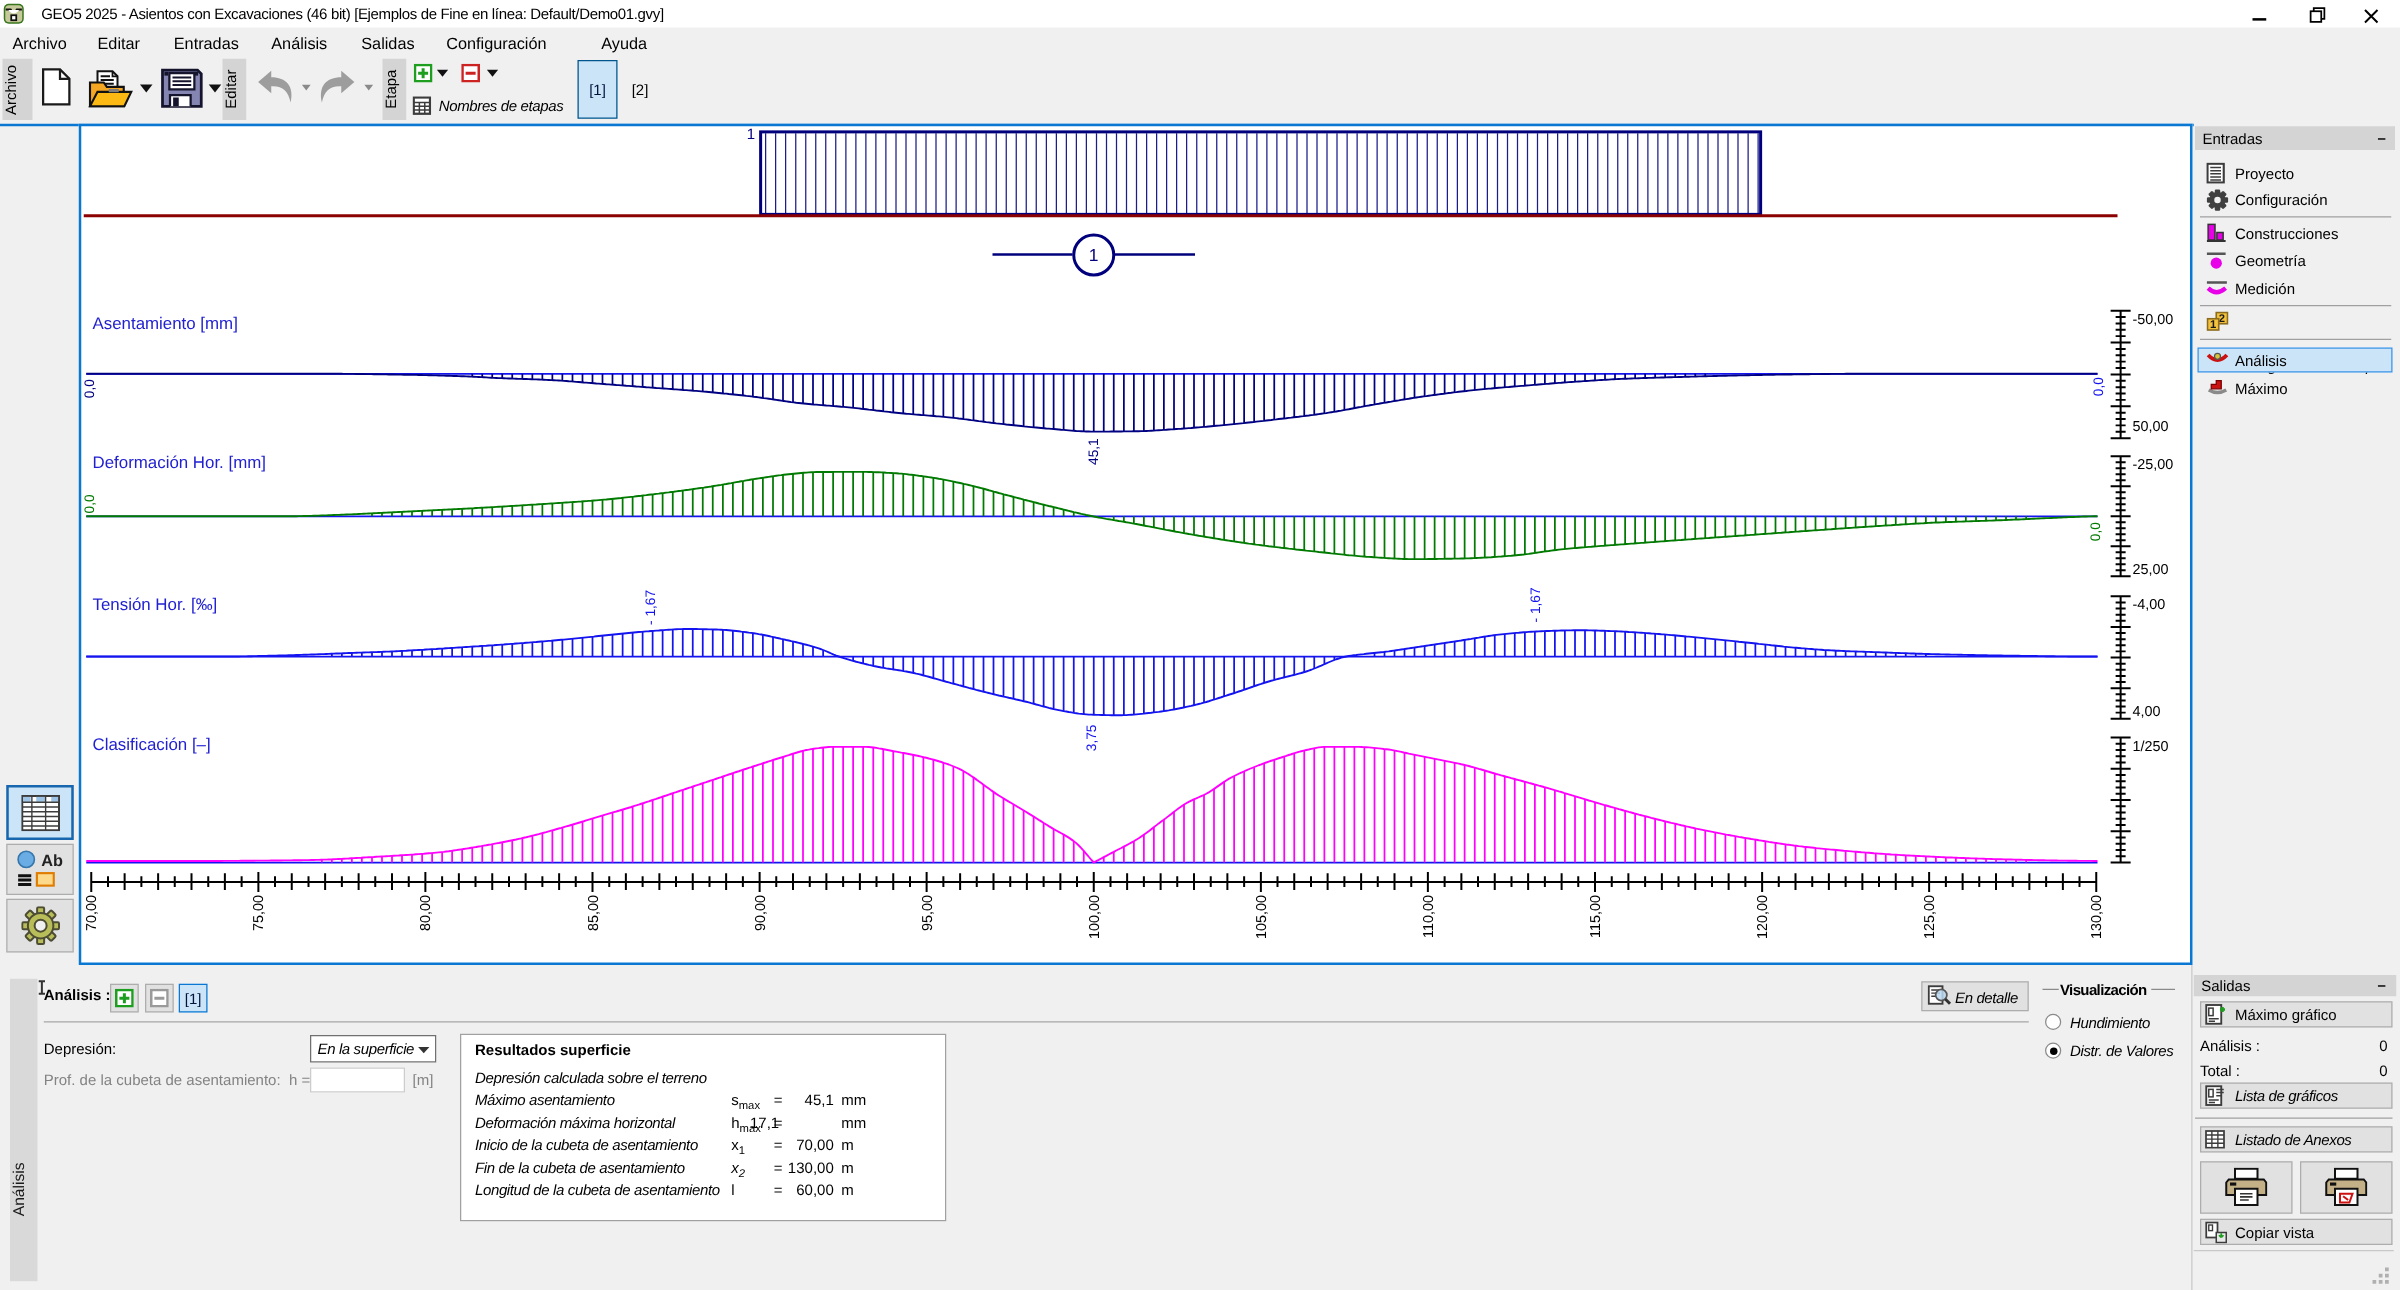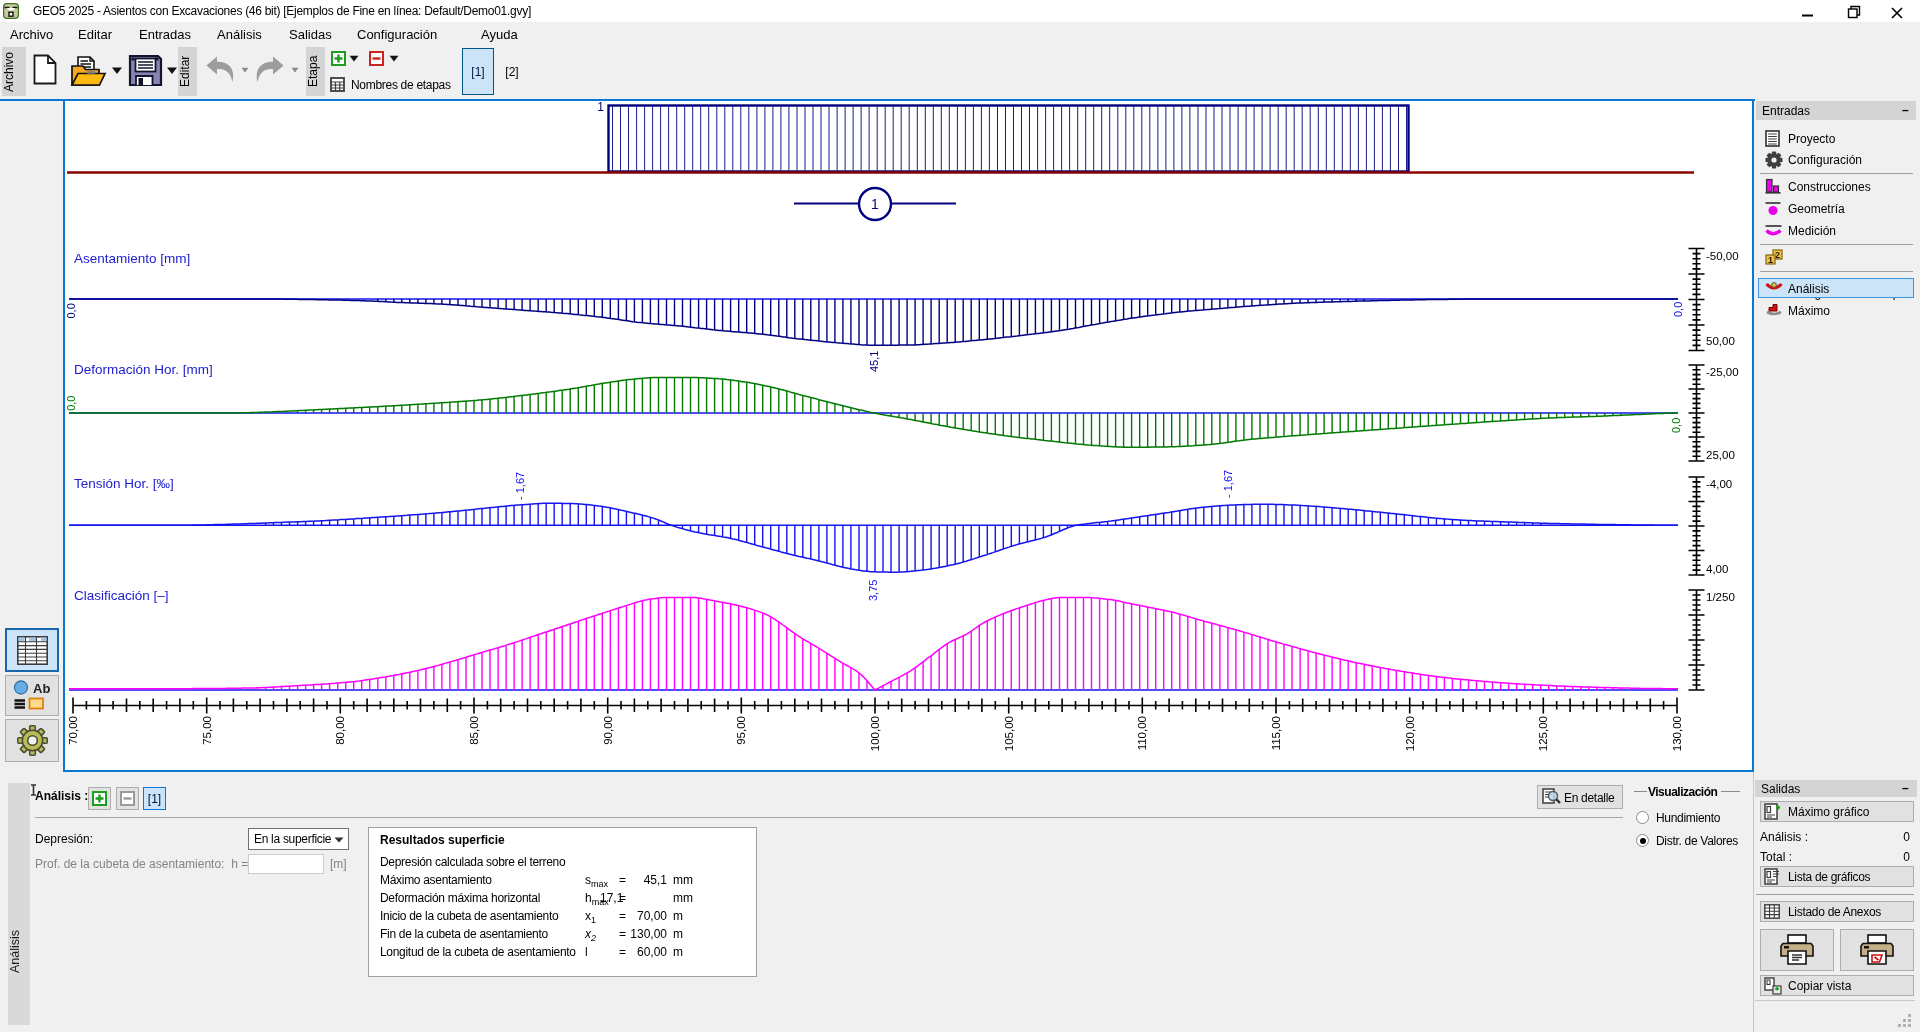--- a/index.html
+++ b/index.html
@@ -1,19 +1,19 @@
 <!DOCTYPE html>
 <html><head>
 <meta charset="utf-8">
 <style>
 * { margin:0; padding:0; box-sizing:border-box; }
 html,body { width:1920px; height:1032px; overflow:hidden; background:#f0f0f0;
   font-family:"Liberation Sans",sans-serif; font-size:12px; color:#000; }
 .a { position:absolute; white-space:nowrap; }
-.t { letter-spacing:-0.3px; }
+.t { letter-spacing:-0.3px;font-style:italic; }
 .menu { font-size:13px; }
 .vt { writing-mode:vertical-rl; transform:rotate(180deg); text-align:center; }
 .gbox { background:#d4d4d4; }
 .btn { background:#e1e1e1; border:1px solid #adadad; display:flex; align-items:center; }
 .pnl-h { background:#d4d4d4; display:flex; align-items:center; padding-left:6px; }
 svg { display:block; }
 </style>
 </head>
 <body>
 

